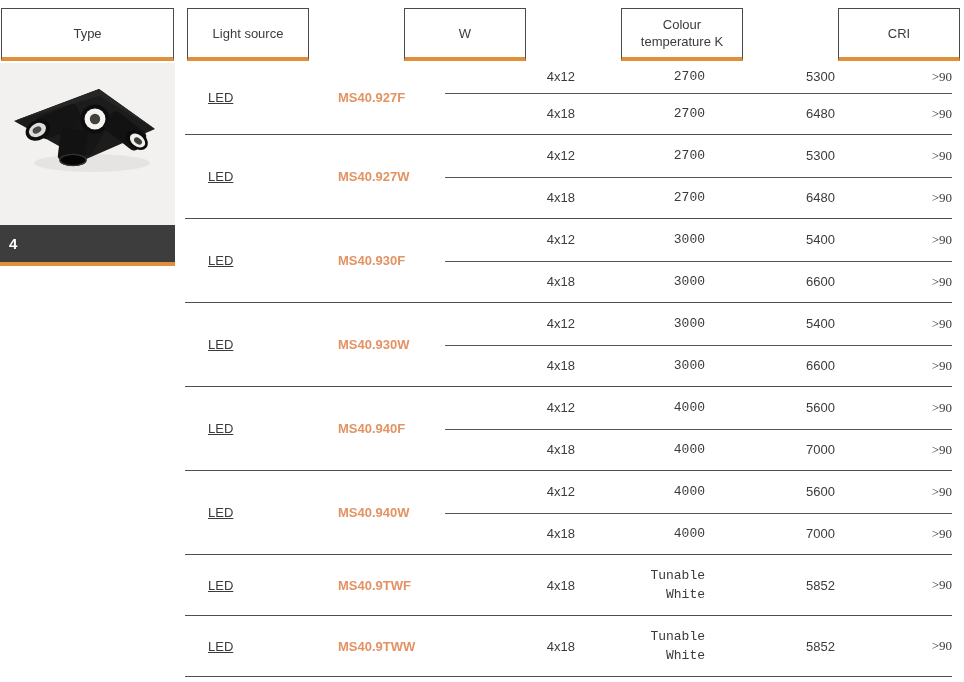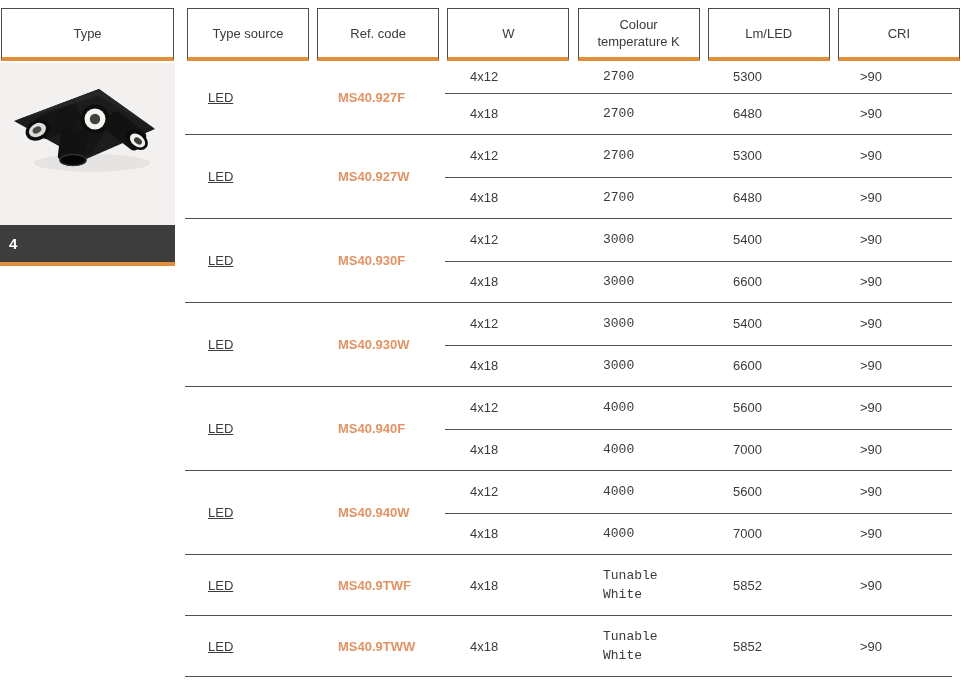--- a/index.html
+++ b/index.html
@@ -74,33 +74,33 @@
     width: 767px;
   }
   .group {
     display: flex;
     align-items: center;
     border-bottom: 1px solid #4f4f4f;
   }
   .cell { font-size: 13px; color: #3b3b3b; }
   .cell.ls  { width: 130px; padding-left: 23px; text-decoration: underline; }
   .cell.ref { width: 130px; padding-left: 23px; color: #e39363; font-weight: bold; }
-  .subrows { flex: 1; align-self: stretch; display: flex; flex-direction: column; }
+  .subrows { flex: 1; align-self: stretch; display: flex; flex-direction: column; text-align: right; }
   .subrow {
     display: flex;
     align-items: center;
     height: 41.5px;
   }
   .subrow + .subrow { border-top: 1px solid #555555; }
   .group.first .subrow:first-child { height: 31.5px; }
   .group.single .subrow { height: 60px; }
   .cell.w   { width: 130px; padding-left: 25px; }
   .cell.ct  { width: 130px; padding-left: 28px; font-family: Liberation Mono, monospace; }
   .cell.lm  { width: 130px; padding-left: 28px; }
-  .cell.cri { flex: 1; padding-left: 25px; }
+  .cell.cri { flex: 1; padding-left: 25px; font-family: Liberation Serif, serif; }
   .ct-span { display: inline-block; max-width: 64px; line-height: 19px; }
 </style>
 </head>
 <body>
 
 <div class="page">
 
   <div class="type-panel">
     <div class="hbox type-header">
       <span class="hlabel">Type</span>
@@ -140,35 +140,29 @@
         <ellipse cx="73" cy="97.5" rx="13.2" ry="5.6" fill="#050505"></ellipse>
         <ellipse cx="73" cy="97" rx="13.2" ry="5.6" fill="none" stroke="#333333" stroke-width="1.4"></ellipse>
       </svg>
     </div>
     <div class="type-badge">4</div>
     <div class="type-accent"></div>
   </div>
 
   <div class="thead">
     <div class="hbox">
-      <span class="hlabel">Type source</span>
-    </div>
-    <div class="hbox">
-      <span class="hlabel">Ref. code</span>
+      <span class="hlabel">Light source</span>
     </div>
     <div class="hbox">
       <span class="hlabel">W</span>
     </div>
     <div class="hbox">
       <span class="hlabel">Colour temperature K</span>
     </div>
     <div class="hbox">
-      <span class="hlabel">Lm/LED</span>
-    </div>
-    <div class="hbox">
       <span class="hlabel">CRI</span>
     </div>
   </div>
 
   <div class="tbody">
       <div class="group first">
     <div class="cell ls">LED</div>
     <div class="cell ref">MS40.927F</div>
     <div class="subrows">
           <div class="subrow">

